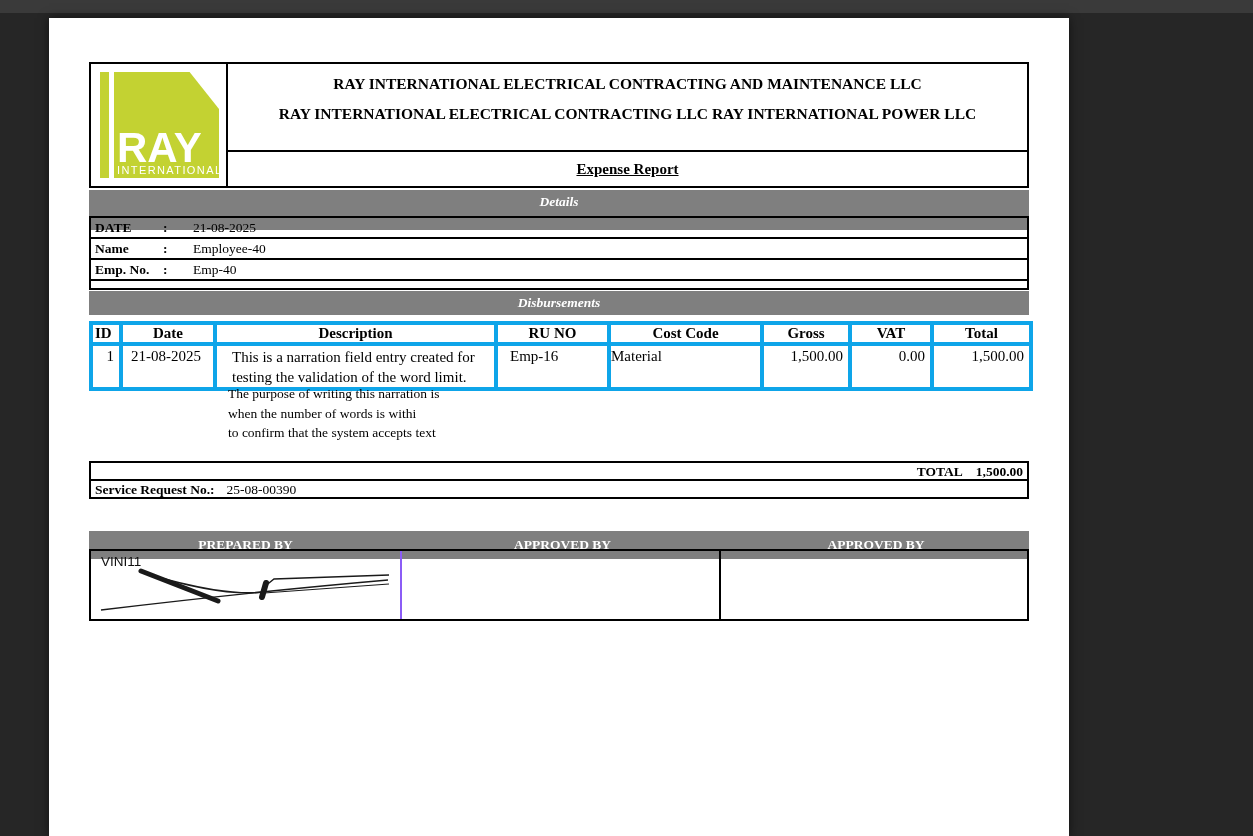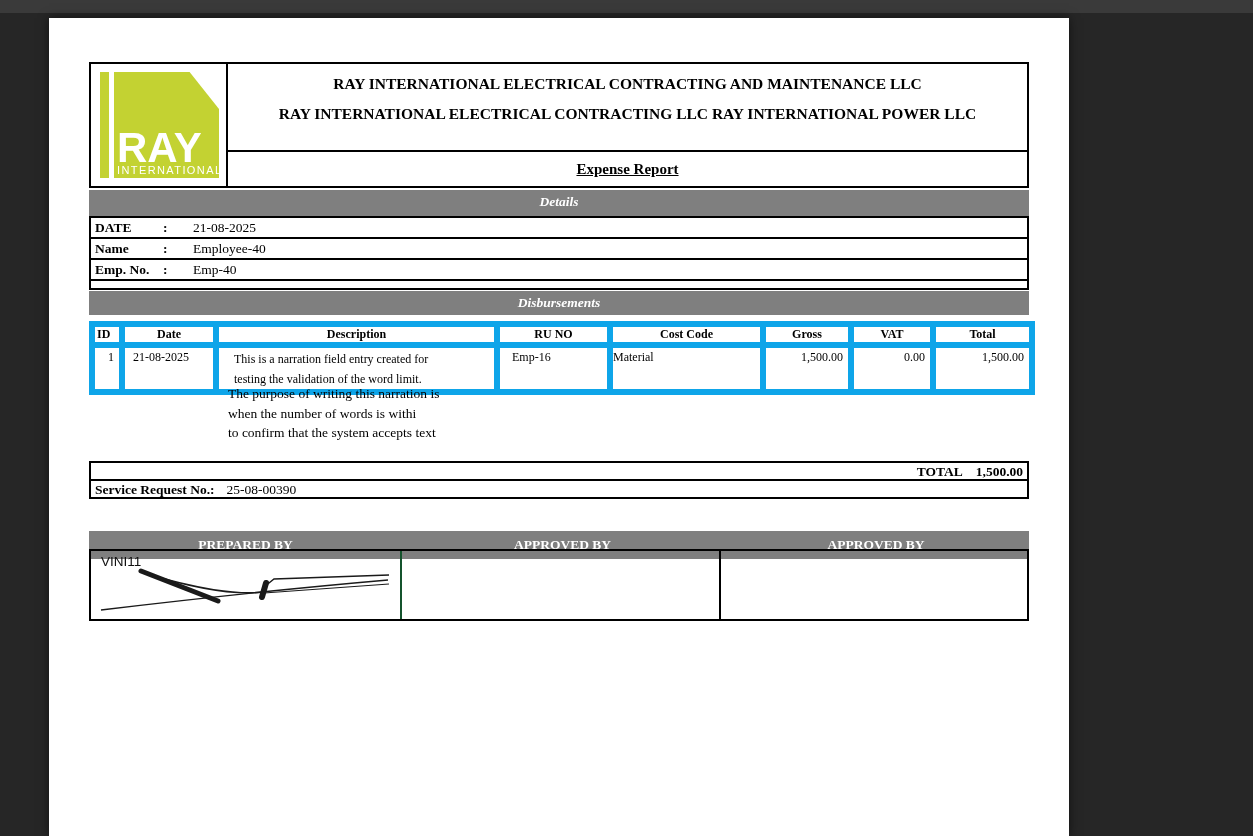--- a/index.html
+++ b/index.html
@@ -29,35 +29,35 @@
   .head-right { flex: 1; display: flex; flex-direction: column; }
   .company-names { height: 86px; text-align: center; padding: 0 26px; }
   .company-line1 { font-weight: bold; font-size: 15.5px; margin-top: 9px; line-height: 22px; }
   .company-line2 { font-weight: bold; font-size: 15.5px; margin-top: 7px; line-height: 24px; }
   .report-cell { flex: 1; border-top: 2px solid #000; display: flex; align-items: center; justify-content: center; }
   .report-title { font-weight: bold; font-size: 15px; text-decoration: underline; }
 
   
   .graybar { background: #7f7f7f; color: #ffffff; text-align: center;
     font-weight: bold; font-style: italic; font-size: 13.5px; }
-  .bar-details { top: 172px; height: 28px; line-height: 24px; }
+  .bar-details { top: 172px; height: 40px; line-height: 24px; }
   .bar-disb { top: 273px; height: 24px; line-height: 24px; }
 
   
   .details-box { top: 198px; height: 74px; border: 2px solid #000; }
   .drow { height: 21px; line-height: 19px; border-bottom: 2px solid #000;
     display: flex; padding-left: 4px; font-size: 13.5px; }
   .dlabel { font-weight: bold; width: 68px; }
   .dcolon { font-weight: bold; width: 10px; }
   .dvalue { margin-left: 20px; }
 
   
   .disb-table { top: 303px; }
   table { border-collapse: collapse; table-layout: fixed; width: 940px; }
-  td, th { border: 6px solid #0ea5e9; font-size: 12px; overflow: hidden; }
+  td, th { border: 4px solid #0ea5e9; font-size: 15px; overflow: hidden; }
   th { font-weight: bold; height: 20px; text-align: center; padding: 0; }
   th.left { text-align: left; padding-left: 2px; }
   td { height: 40px; vertical-align: top; padding-top: 2px; }
   .c-right { text-align: right; padding-right: 5px; }
   .pl8 { padding-left: 8px; } .pl15 { padding-left: 15px; } .pl12 { padding-left: 12px; } .pl9 { }
   .desc-line { line-height: 19.5px; }
 
   .overflow-text { position: absolute; left: 139px; top: 366px; width: 300px;
     font-size: 13.5px; }
   .overflow-text div { line-height: 19.5px; }
@@ -74,21 +74,21 @@
   .service-label { font-weight: bold; }
   .service-value { margin-left: 12px; }
 
   
   .sig-header { top: 513px; height: 28px; background: #7f7f7f; display: flex;
     color: #fff; font-weight: bold; font-size: 13.5px; line-height: 28px; font-style: normal; }
   .sig-header span { display: block; text-align: center; }
   .sig-h1 { width: 313px; } .sig-h2 { width: 321px; } .sig-h3 { flex: 1; }
   .sig-boxes { top: 531px; height: 72px; border: 2px solid #000; display: flex; }
   .sig-cell { position: relative; }
-  .sig-c1 { width: 311px; border-right: 2px solid #14532d; }
+  .sig-c1 { width: 311px; border-right: 2px solid #8b5cf6; }
   .sig-c2 { width: 319px; border-right: 2px solid #000; }
   .sig-c3 { flex: 1; }
   .signatory { position: absolute; left: 10px; top: 3px; font-family: "Liberation Sans", sans-serif;
     font-size: 13.5px; color: #111; }
   .scribble { position: absolute; left: 5px; top: 12px; }
 </style>
 </head>
 <body>
 
 <div class="topbar"></div>

